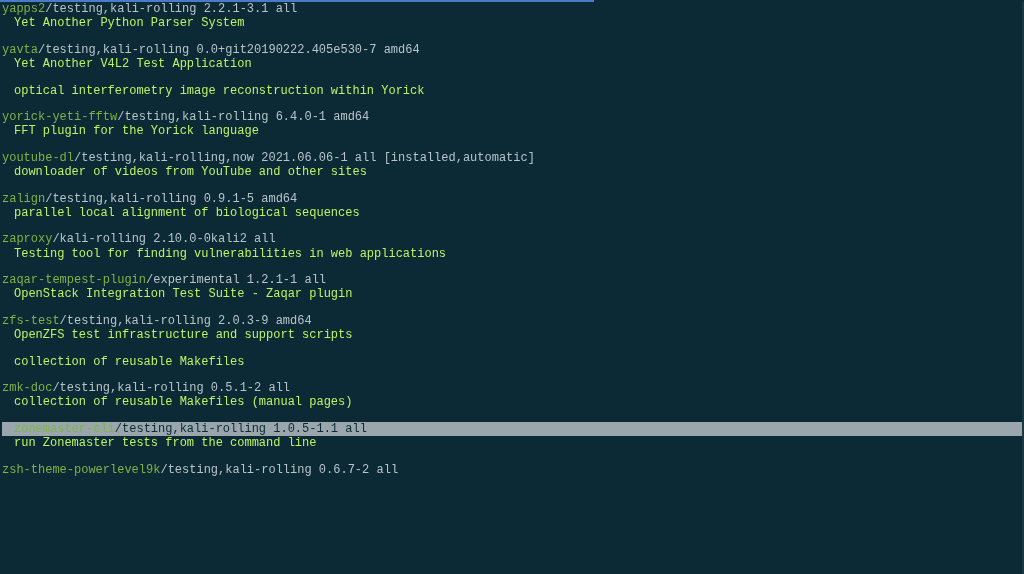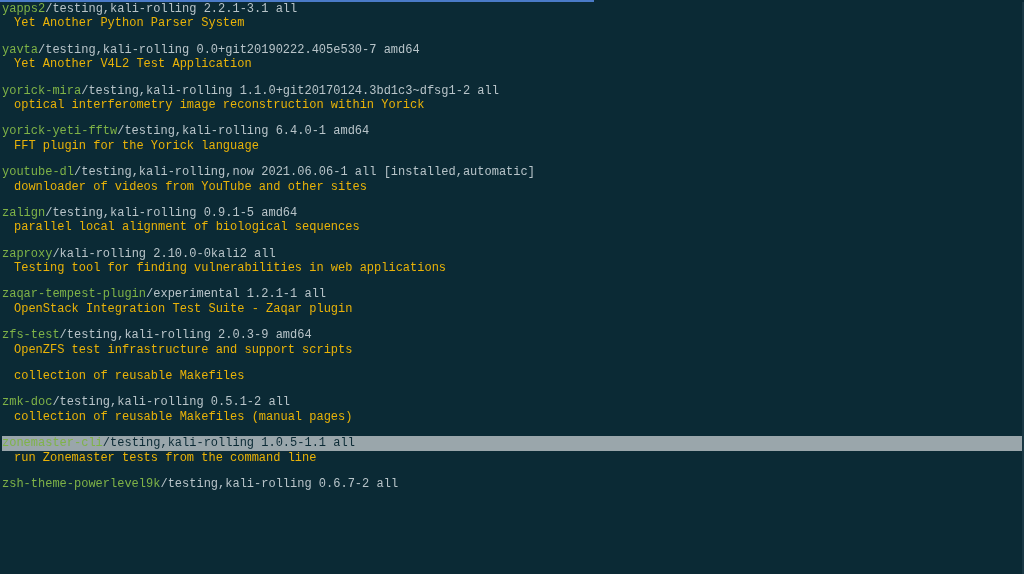--- a/index.html
+++ b/index.html
@@ -36,27 +36,28 @@
     .package-line {
       white-space: pre;
     }
     .pkg-name {
       color: #7fb347;
     }
     .pkg-meta {
       color: #b8c4c9;
     }
     .pkg-desc {
-      color: #eab308;
+      color: #bef264;
     }
     .highlighted {
       background: #9aa6ab;
     }
     .highlighted .pkg-name {
       background: #9aa6ab;
+      padding-left: 12px;
     }
     .highlighted .pkg-meta {
       color: #0b2a35;
       margin-top: 44px;
     }
     .desc-indent {
       padding-left: 12px;
     }
     .scrollbar {
       position: absolute;
@@ -77,21 +78,20 @@
 <div class="terminal" id="terminal-content">
     <div class="package-entry">
       <div class="package-line"><span class="pkg-name">yapps2</span><span class="pkg-meta">/testing,kali-rolling 2.2.1-3.1 all</span></div>
       <div class="package-line desc-indent pkg-desc">Yet Another Python Parser System</div>
     </div>
     <div class="package-entry">
       <div class="package-line"><span class="pkg-name">yavta</span><span class="pkg-meta">/testing,kali-rolling 0.0+git20190222.405e530-7 amd64</span></div>
       <div class="package-line desc-indent pkg-desc">Yet Another V4L2 Test Application</div>
     </div>
     <div class="package-entry">
-      <div class="package-line"><span class="pkg-name">yorick-mira</span><span class="pkg-meta">/testing,kali-rolling 1.1.0+git20170124.3bd1c3~dfsg1-2 all</span></div>
       <div class="package-line desc-indent pkg-desc">optical interferometry image reconstruction within Yorick</div>
     </div>
     <div class="package-entry">
       <div class="package-line"><span class="pkg-name">yorick-yeti-fftw</span><span class="pkg-meta">/testing,kali-rolling 6.4.0-1 amd64</span></div>
       <div class="package-line desc-indent pkg-desc">FFT plugin for the Yorick language</div>
     </div>
     <div class="package-entry">
       <div class="package-line"><span class="pkg-name">youtube-dl</span><span class="pkg-meta">/testing,kali-rolling,now 2021.06.06-1 all [installed,automatic]</span></div>
       <div class="package-line desc-indent pkg-desc">downloader of videos from YouTube and other sites</div>
     </div>

